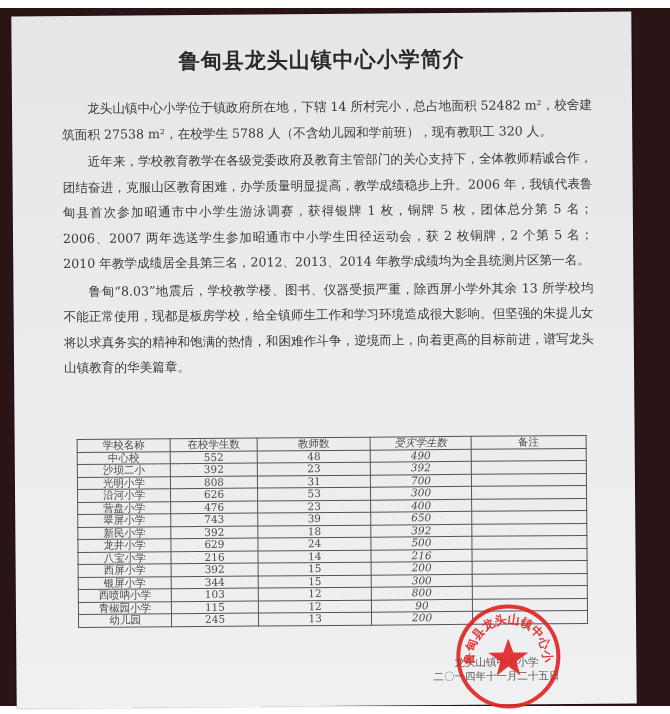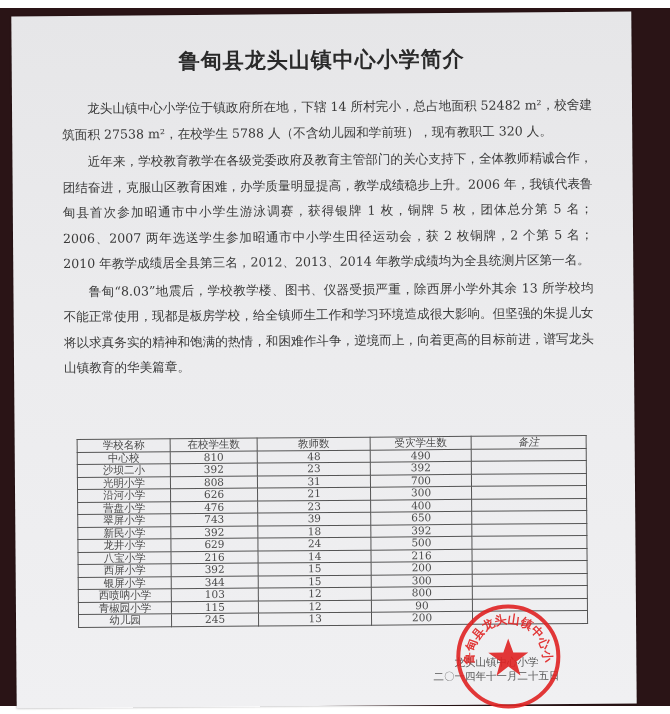--- a/index.html
+++ b/index.html
@@ -34,22 +34,22 @@
     position: absolute; left: 62px; top: 423px; width: 510px;
     border-collapse: collapse; font-size: 10.5px; color: #4a4a4a;
   }
   table.schools th, table.schools td {
     border: 1px solid #555; height: 11.5px; line-height: 11.5px; padding: 0;
     text-align: center; font-weight: normal;
   }
   table.schools th.c1, table.schools td.c1 { width: 95px; margin-left: 45px; }
   table.schools th.c2, table.schools td.c2 { width: 88px; }
   table.schools th.c3, table.schools td.c3 { width: 116px; }
-  table.schools th.c4, table.schools td.c4 { width: 102px; }
-  table.schools th.c5, table.schools td.c5 { width: 118px; font-style: italic; }
+  table.schools th.c4, table.schools td.c4 { width: 102px; font-style: italic; }
+  table.schools th.c5, table.schools td.c5 { width: 118px; }
   .signature {
     position: absolute; left: 380px; top: 642px; width: 200px;
     text-align: center; font-size: 10.5px; line-height: 14px; color: #555;
   }
   .seal {
     position: absolute; left: 440px; top: 592px; width: 104px; height: 104px;
     border: 4px solid #e02323; border-radius: 50%; box-sizing: border-box;
     opacity: 0.9;
   }
   .seal svg { position: absolute; left: 0; top: 0; }
@@ -74,21 +74,21 @@
         <th class="c1">学校名称</th>
         <th class="c2">在校学生数</th>
         <th class="c3">教师数</th>
         <th class="c4">受灾学生数</th>
         <th class="c5">备注</th>
       </tr>
     </thead>
     <tbody id="table-body">
         <tr>
           <td class="c1">中心校</td>
-          <td class="c2">810</td>
+          <td class="c2">552</td>
           <td class="c3">48</td>
           <td class="c4">490</td>
           <td class="c5"></td>
         </tr>
         <tr>
           <td class="c1">沙坝二小</td>
           <td class="c2">392</td>
           <td class="c3">23</td>
           <td class="c4">392</td>
           <td class="c5"></td>
@@ -96,21 +96,21 @@
         <tr>
           <td class="c1">光明小学</td>
           <td class="c2">808</td>
           <td class="c3">31</td>
           <td class="c4">700</td>
           <td class="c5"></td>
         </tr>
         <tr>
           <td class="c1">沿河小学</td>
           <td class="c2">626</td>
-          <td class="c3">21</td>
+          <td class="c3">53</td>
           <td class="c4">300</td>
           <td class="c5"></td>
         </tr>
         <tr>
           <td class="c1">营盘小学</td>
           <td class="c2">476</td>
           <td class="c3">23</td>
           <td class="c4">400</td>
           <td class="c5"></td>
         </tr>

